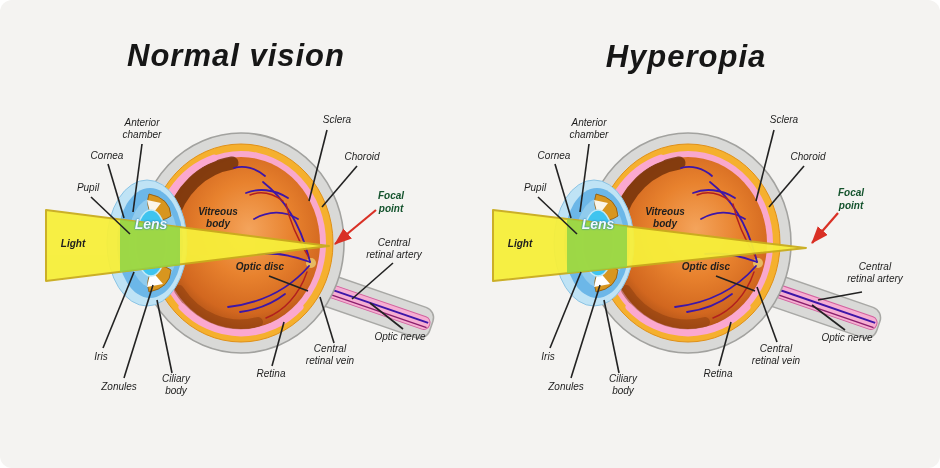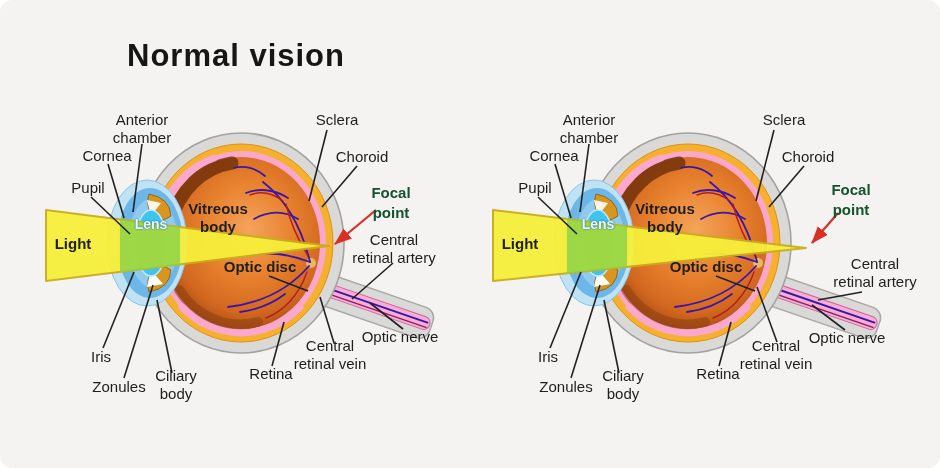--- a/index.html
+++ b/index.html
@@ -1,27 +1,27 @@
 <!DOCTYPE html>
 <html><head>
 <meta charset="utf-8">
 <style>
   html,body{margin:0;padding:0;background:#fff;}
   .stage{
     position:relative;width:940px;height:468px;background:#f4f3f1;
-    font-family:"Liberation Sans",sans-serif;overflow:hidden;border-radius:12px;
+    font-family:"Liberation Sans",sans-serif;overflow:hidden;border-radius:12px;font-style:italic;
   }
   .stage svg{position:absolute;left:0;top:0;}
   .title{
     position:absolute;left:var(--x);top:var(--y);transform:translate(-50%,-50%);
     font-size:31px;font-weight:800;color:#161616;letter-spacing:1px;white-space:nowrap;
   }
   .lbl{
     position:absolute;left:var(--x);top:var(--y);transform:translate(-50%,-50%);
-    font-size:15px;font-weight:400;color:#1e1e1e;text-align:center;
+    font-size:10px;font-weight:400;color:#1e1e1e;text-align:center;
     line-height:1.22;white-space:nowrap;
   }
   .lbl span{display:block;}
   .lbl.b{font-weight:700;}
   .lbl.red{color:#14532d;font-weight:700;line-height:1.3;}
   .lbl.lens-t{font-size:14px;font-weight:700;color:#f2fbff;text-shadow:0 0 2px #1a7fae,0 0 1px #1a7fae;}
 </style>
 </head>
 <body>
 
@@ -165,20 +165,21 @@
     <span>Vitreous</span>
     <span>body</span>
   </div>
   <div class="lbl" style="--x:101px;--y:357px">Iris</div>
   <div class="lbl" style="--x:119px;--y:387px">Zonules</div>
   <div class="lbl" style="--x:176px;--y:385px">
     <span>Ciliary</span>
     <span>body</span>
   </div>
 
+  <div class="title" style="--x:686px;--y:57px">Hyperopia</div>
 
   <div class="lbl" style="--x:589px;--y:129px">
     <span>Anterior</span>
     <span>chamber</span>
   </div>
   <div class="lbl" style="--x:554px;--y:156px">Cornea</div>
   <div class="lbl" style="--x:535px;--y:188px">Pupil</div>
   <div class="lbl b" style="--x:520px;--y:244px">Light</div>
   <div class="lbl lens-t" style="--x:598px;--y:225px">Lens</div>
   <div class="lbl" style="--x:784px;--y:120px">Sclera</div>

